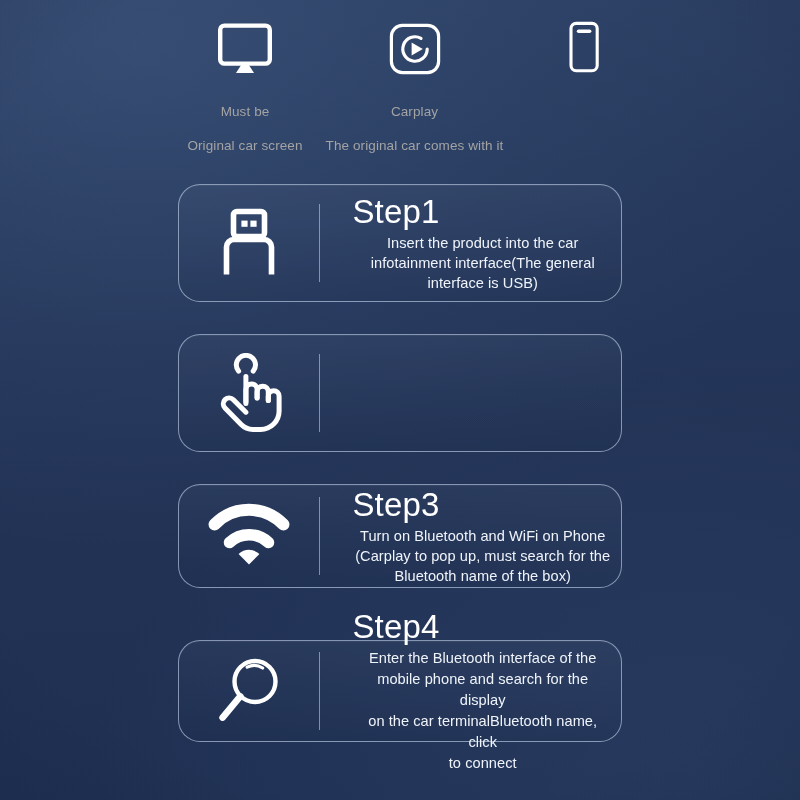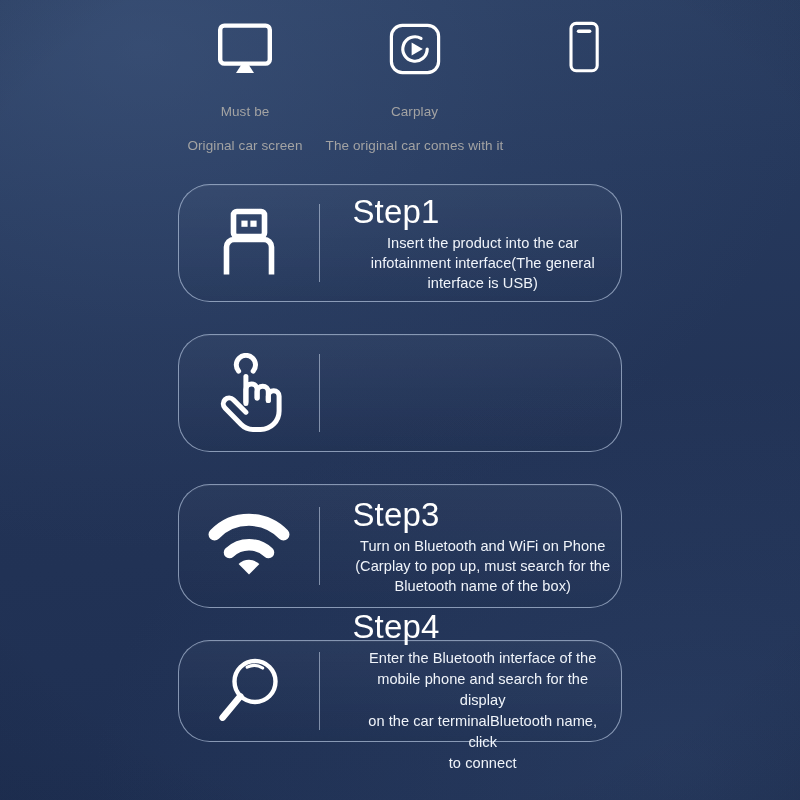--- a/index.html
+++ b/index.html
@@ -79,30 +79,30 @@
     justify-content: space-between;
     padding: 0 2px;
   }
 
   
   .card {
     position: absolute;
     left: 178px;
     width: 444px;
     border: 1.3px solid rgba(196,212,235,0.62);
-    border-radius: 32px;
+    border-radius: 22px;
     background: linear-gradient(180deg, rgba(255,255,255,0.035) 0%, rgba(255,255,255,0.012) 50%, rgba(0,0,0,0.035) 100%);
     display: flex;
     align-items: center;
     box-shadow: inset 0 1px 0 rgba(255,255,255,0.05);
   }
 
   #card-step1 { top: 184px; height: 118px; }
   #card-step2 { top: 334px; height: 118px; }
-  #card-step3 { top: 484px; height: 124px; }
+  #card-step3 { top: 484px; height: 104px; }
   #card-step4 { top: 640px; height: 102px; }
 
   .card-icon {
     width: 140px;
     flex: 0 0 140px;
     display: flex;
     align-items: center;
     justify-content: center;
   }
 

